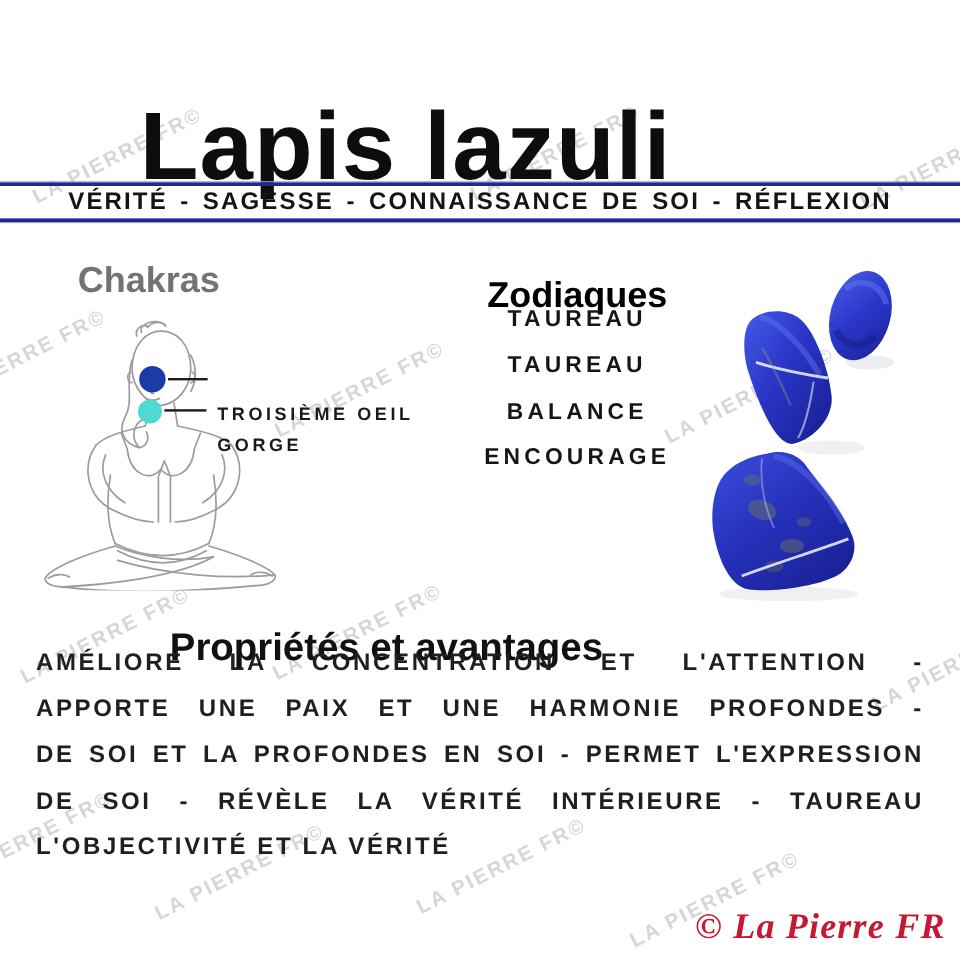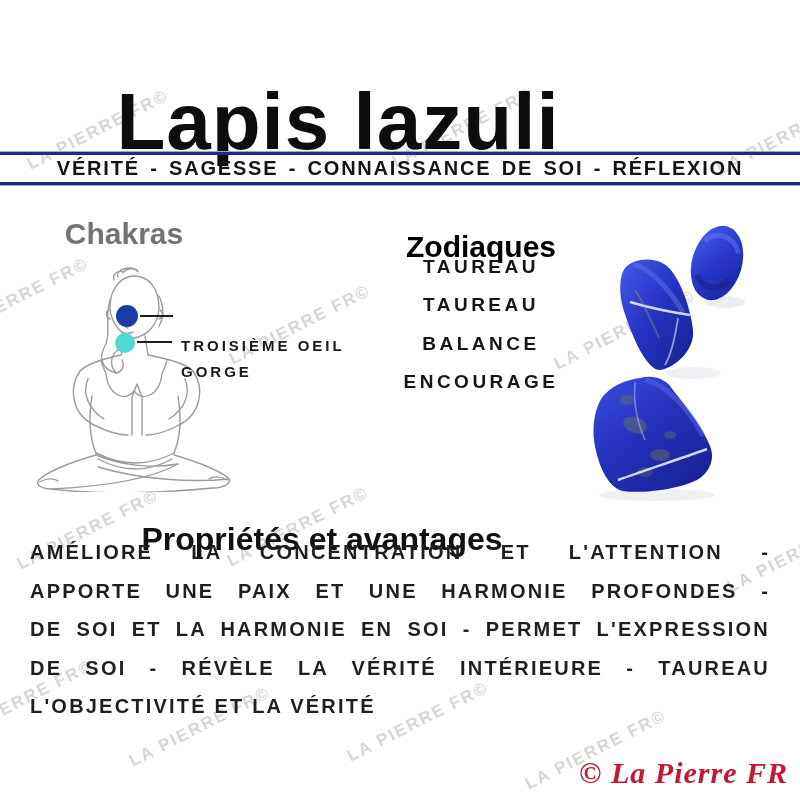--- a/index.html
+++ b/index.html
@@ -217,20 +217,20 @@
       <ellipse cx="70" cy="262" rx="8" ry="5" fill="#7d8251" opacity="0.30"></ellipse>
       <path d="M 43,270 C 70,260 102,250 132,239" stroke="#ffffff" stroke-width="2.4" opacity="0.8" fill="none"></path>
       <path d="M 60,172 C 58,192 62,212 70,230" stroke="#dfe3f8" stroke-width="1.5" opacity="0.4" fill="none"></path>
     </g>
   </svg>
 
   <h2 class="props-heading">Propriétés et avantages</h2>
   <div class="props-text">
     <div class="body-line">AMÉLIORE LA CONCENTRATION ET L'ATTENTION -</div>
     <div class="body-line">APPORTE UNE PAIX ET UNE HARMONIE PROFONDES -</div>
-    <div class="body-line">DE SOI ET LA HARMONIE EN SOI - PERMET L'EXPRESSION</div>
+    <div class="body-line">DE SOI ET LA PROFONDES EN SOI - PERMET L'EXPRESSION</div>
     <div class="body-line">DE SOI - RÉVÈLE LA VÉRITÉ INTÉRIEURE - TAUREAU</div>
     <div class="body-line last">L'OBJECTIVITÉ ET LA VÉRITÉ</div>
   </div>
 
   <div class="signature">© La Pierre FR</div>
 
 </div>
 
 </body></html>

